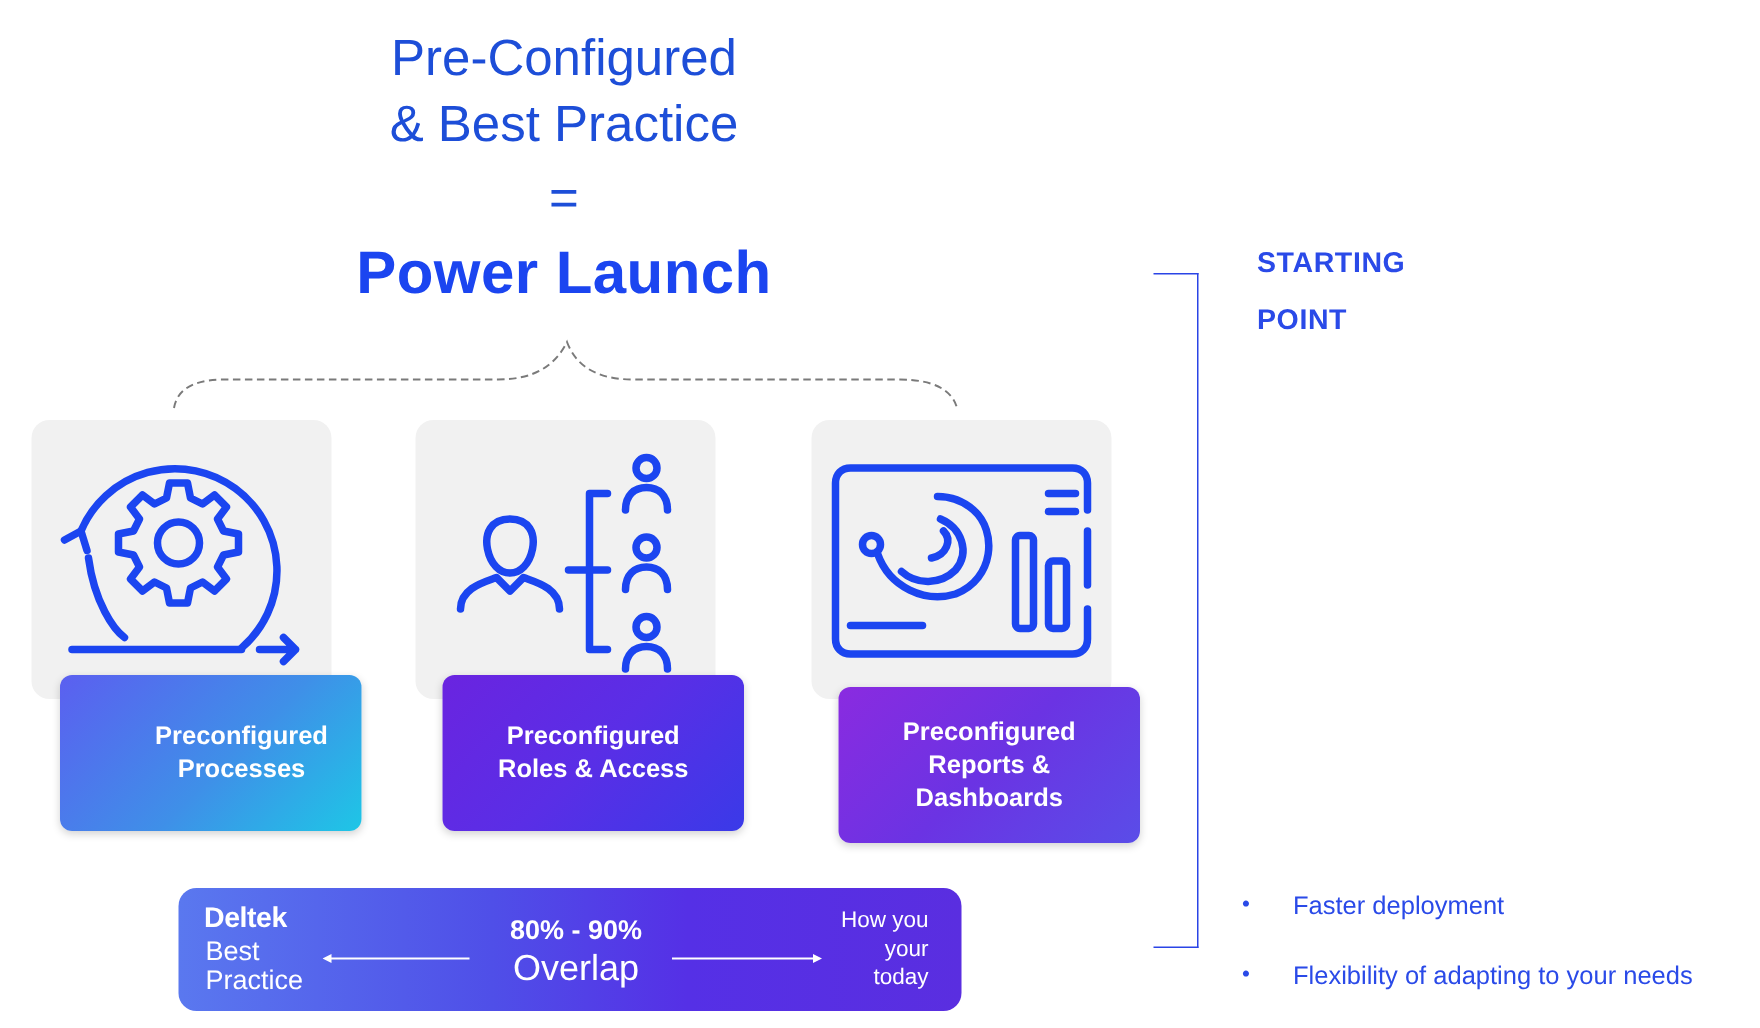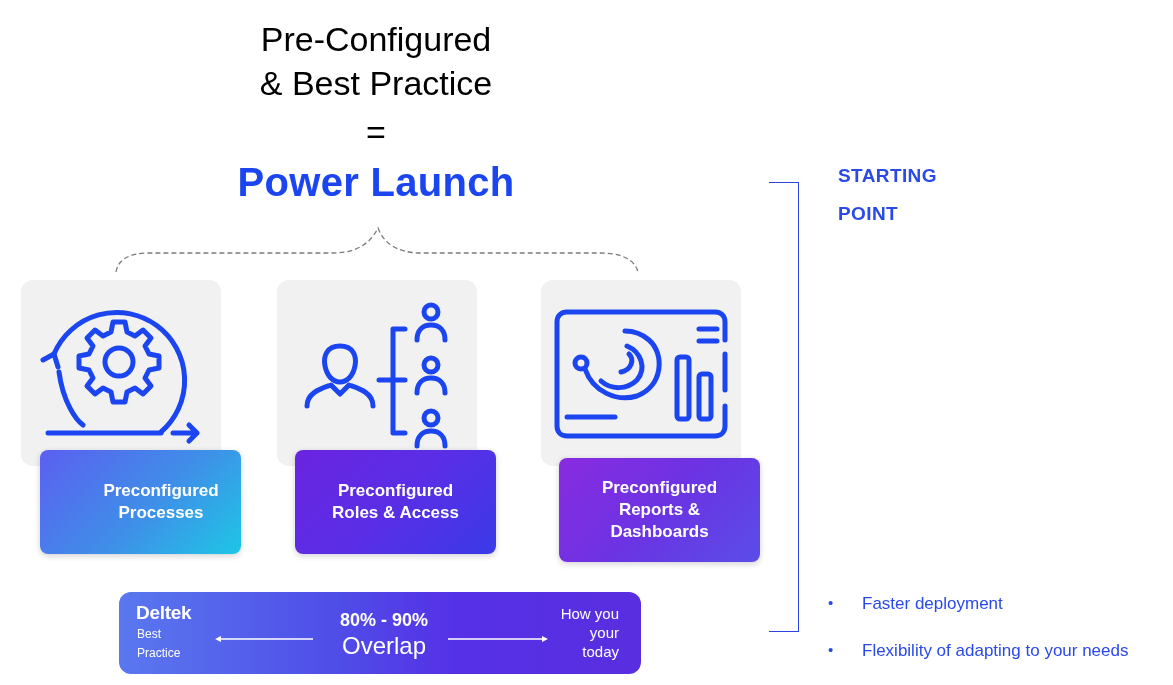--- a/index.html
+++ b/index.html
@@ -1,37 +1,37 @@
 <!DOCTYPE html>
 <html><head>
   <meta charset="utf-8">
   <style>
     html, body { margin: 0; padding: 0; background: #ffffff; }
     body { width: 1173px; height: 685px; position: relative; overflow: hidden; font-family: "Liberation Sans", sans-serif; }
 
-    .title-line { position: absolute; left: 176px; width: 400px; text-align: center; color: #000000; font-size: 34px; line-height: 40px; }
+    .title-line { position: absolute; left: 176px; width: 400px; text-align: center; color: #1d4ed8; font-size: 34px; line-height: 40px; }
     .t1 { top: 19px; }
     .t2 { top: 63px; }
     .t3 { top: 112px; }
     .power { position: absolute; left: 176px; width: 400px; top: 158px; text-align: center; color: #1b45f0; font-size: 40px; font-weight: bold; line-height: 48px; letter-spacing: 0.3px; }
 
     .brace { position: absolute; left: 100px; top: 220px; }
 
     .icon-bg { position: absolute; width: 200px; height: 186px; background: #f1f1f1; border-radius: 12px; }
     .icon-bg svg { position: absolute; left: 0; top: 0; }
 
     .label-card { position: absolute; width: 201px; height: 104px; border-radius: 8px; color: #ffffff; font-weight: bold; font-size: 17px; line-height: 22px; display: flex; align-items: center; justify-content: center; text-align: center; box-shadow: 0 2px 6px rgba(0,0,0,0.18); }
     .label-card span { display: block; max-width: 160px; }
     .c1 { background: linear-gradient(135deg, #5b5ff0 0%, #3f8fe8 55%, #1ec6e6 100%); }
     .c2 { background: linear-gradient(135deg, #6a24e0 0%, #5a2ee6 50%, #3a3ae8 100%); }
     .c3 { background: linear-gradient(135deg, #8a2be0 0%, #6b33e3 50%, #5a4de8 100%); }
 
     .overlap-bar { position: absolute; left: 119px; top: 592px; width: 522px; height: 82px; border-radius: 12px; background: linear-gradient(90deg, #5a78ef 0%, #4f4fe8 40%, #5530e6 65%, #5a2ee0 100%); color: #ffffff; }
     .deltek-logo { position: absolute; left: 17px; top: 10px; font-size: 19px; font-weight: bold; letter-spacing: -0.3px; }
-    .left-text { position: absolute; left: 18px; top: 33px; font-size: 12px; line-height: 19px; }
+    .left-text { position: absolute; left: 18px; top: 33px; font-size: 18px; line-height: 19px; }
     .center-pct { position: absolute; left: 200px; width: 130px; top: 18px; text-align: center; font-size: 18px; font-weight: bold; }
     .center-lbl { position: absolute; left: 200px; width: 130px; top: 40px; text-align: center; font-size: 24px; }
     .right-text { position: absolute; right: 22px; top: 12px; width: 90px; text-align: right; font-size: 15px; line-height: 19px; }
     .arrow { position: absolute; top: 43px; }
 
     .bracket { position: absolute; left: 769px; top: 182px; width: 30px; height: 450px; border-top: 1.5px solid #2a44e6; border-right: 1.5px solid #2a44e6; border-bottom: 1.5px solid #2a44e6; box-sizing: border-box; }
 
     .start-label { position: absolute; left: 838px; top: 157px; color: #2a4ae8; font-size: 19px; font-weight: bold; line-height: 38px; letter-spacing: 0.4px; }
 
     .bullets { position: absolute; left: 828px; top: 594px; margin: 0; padding: 0; list-style: none; color: #2a4ae8; font-size: 17px; }

